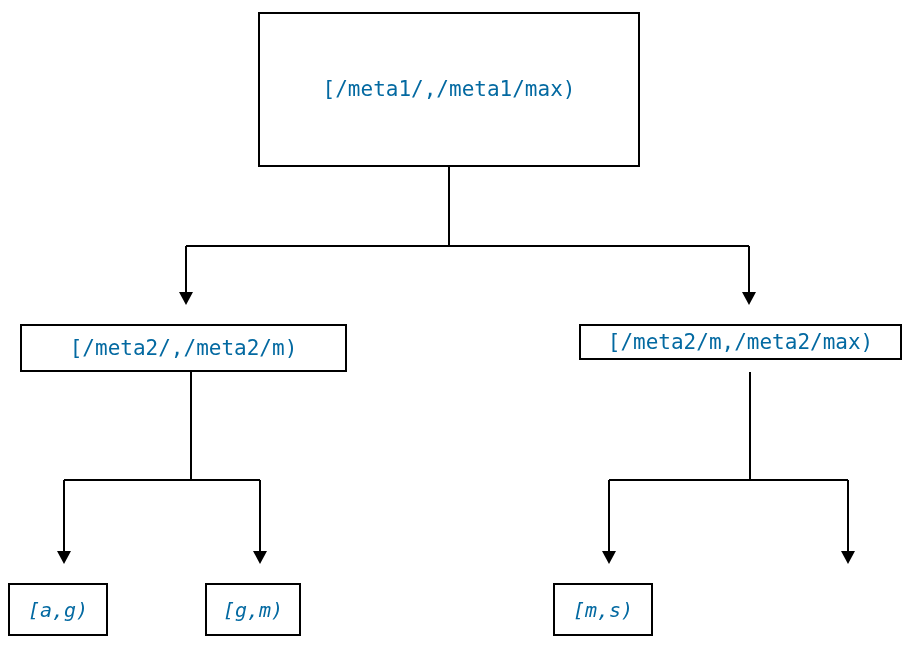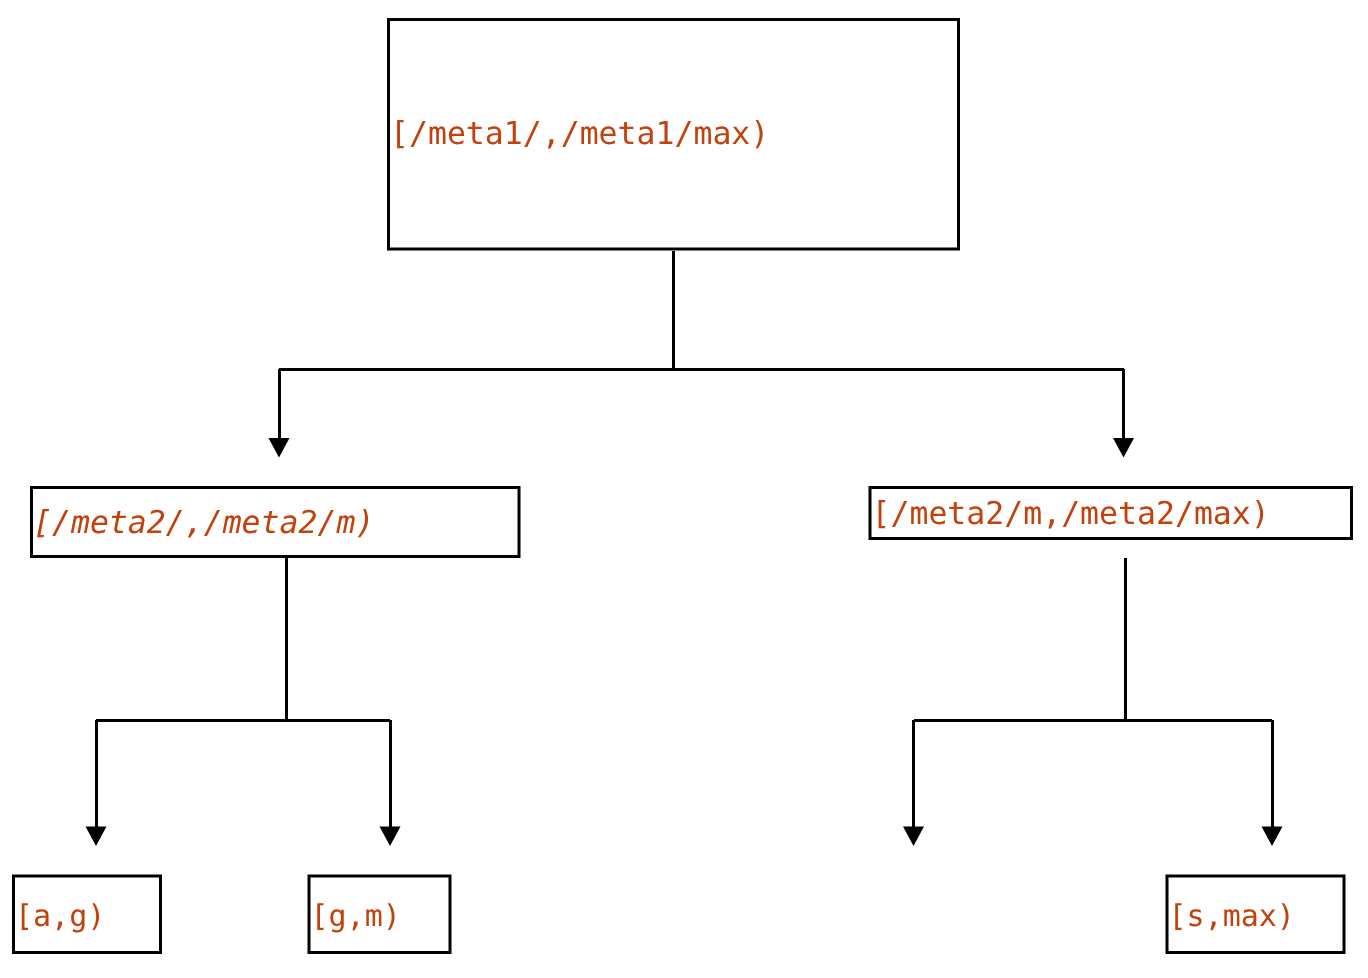--- a/index.html
+++ b/index.html
@@ -23,31 +23,32 @@
     height: 652px;
     pointer-events: none;
   }
   .node-box {
     position: absolute;
     box-sizing: border-box;
     border: 2px solid #000000;
     background: #ffffff;
     display: flex;
     align-items: center;
-    color: #c2410c;
+    justify-content: center;
+    color: #0369a1;
     white-space: pre;
     letter-spacing: 0px;
   }
   .node-label {
     display: block;
     line-height: 1;
   }
   .root-node   { font-size: 21px; }
   .mid-node    { font-size: 21px; }
-  .leaf-node   { font-size: 20px; }
+  .leaf-node   { font-size: 20px; font-style: italic; }
 </style>
 </head>
 <body>
 
 <div id="diagram-root">
 
   <svg class="connector-layer" width="912" height="652" viewBox="0 0 912 652">
     <g stroke="#000000" stroke-width="2" fill="none" shape-rendering="crispEdges">
 
       <path d="M449,167 L449,246"></path>
@@ -77,34 +78,34 @@
       <polygon points="253,551 267,551 260,564"></polygon>
       <polygon points="602,551 616,551 609,564"></polygon>
       <polygon points="841,551 855,551 848,564"></polygon>
     </g>
   </svg>
 
   <div class="node-box root-node" style="left:258px; top:12px; width:382px; height:155px;">
     <span class="node-label">[/meta1/,/meta1/max)</span>
   </div>
 
-  <div class="node-box mid-node" style="left:20px; top:324px; width:327px; height:48px;font-style:italic;">
+  <div class="node-box mid-node" style="left:20px; top:324px; width:327px; height:48px;">
     <span class="node-label">[/meta2/,/meta2/m)</span>
   </div>
 
   <div class="node-box mid-node" style="left:579px; top:324px; width:323px; height:36px;">
     <span class="node-label">[/meta2/m,/meta2/max)</span>
   </div>
 
   <div class="node-box leaf-node" style="left:8px; top:583px; width:100px; height:53px;">
     <span class="node-label">[a,g)</span>
   </div>
 
   <div class="node-box leaf-node" style="left:205px; top:583px; width:96px; height:53px;">
     <span class="node-label">[g,m)</span>
   </div>
 
+  <div class="node-box leaf-node" style="left:553px; top:583px; width:100px; height:53px;">
+    <span class="node-label">[m,s)</span>
+  </div>
 
-  <div class="node-box leaf-node" style="left:777px; top:583px; width:120px; height:53px;">
-    <span class="node-label">[s,max)</span>
-  </div>
 
 </div>
 
 </body></html>

